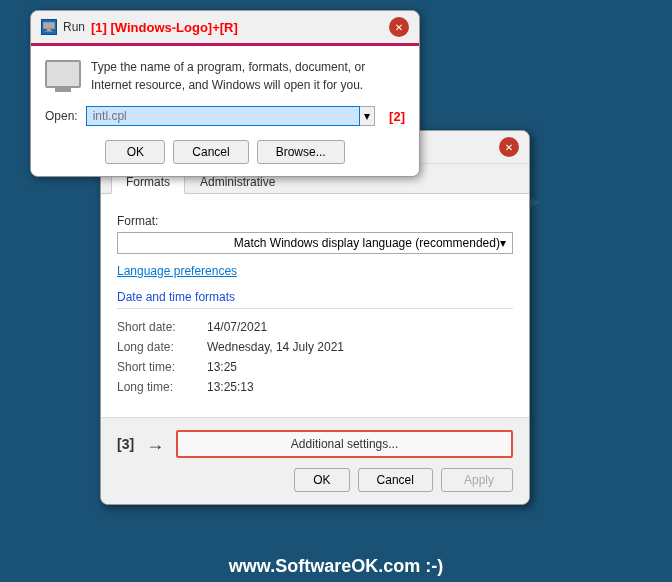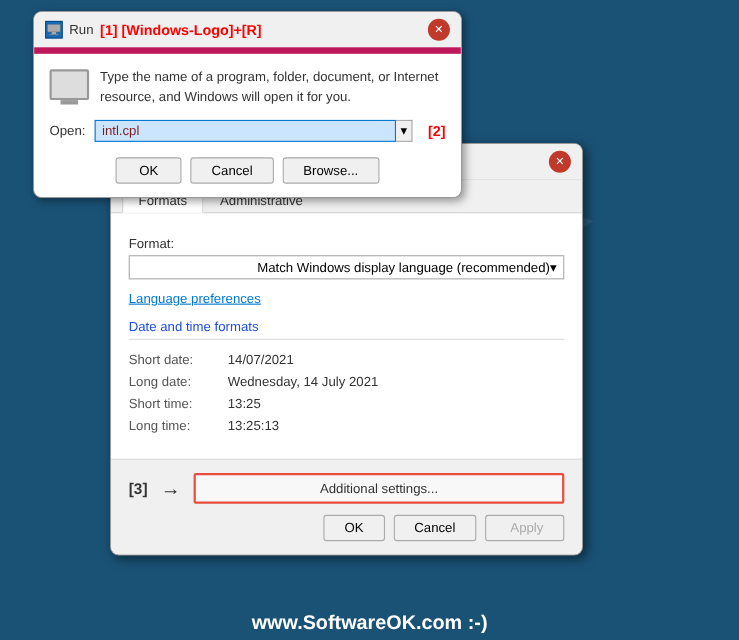--- a/index.html
+++ b/index.html
@@ -64,21 +64,21 @@
       z-index: 20;
       border-radius: 8px;
       overflow: hidden;
     }
     .run-title-bar {
       background: #f0f0f0;
       padding: 6px 10px;
       display: flex;
       align-items: center;
       justify-content: space-between;
-      border-bottom: 6px solid #be185d;
+      border-bottom: 3px solid #be185d;
     }
     .run-title-left {
       display: flex;
       align-items: center;
       gap: 6px;
     }
     .run-icon {
       width: 16px;
       height: 16px;
       background: #1a6bb5;
@@ -159,21 +159,21 @@
       display: flex;
       flex: 1;
       position: relative;
     }
     .run-input {
       flex: 1;
       border: 1px solid #0078d4;
       padding: 0 6px;
       font-size: 12px;
       background: #cce5ff;
-      color: #7f1d1d;
+      color: #737373;
       outline: none;
     }
     .run-input-badge {
       color: red;
       font-weight: bold;
       font-size: 13px;
       margin-left: 6px;
       align-self: center;
     }
     .run-dropdown-arrow {
@@ -395,21 +395,21 @@
         </svg>
       </div>
       <span class="run-title-text">Run</span>
       <span class="run-annotation">[1] [Windows-Logo]+[R]</span>
     </div>
     <button class="run-close-btn">✕</button>
   </div>
   <div class="run-body">
     <div class="run-desc-row">
       <div class="run-computer-icon"></div>
-      <span class="run-desc-text">Type the name of a program, folder, document, or Internet resource, and Windows will open it for you.</span>
+      <span class="run-desc-text">Type the name of a program, formats, document, or Internet resource, and Windows will open it for you.</span>
     </div>
     <div class="run-open-row">
       <label class="run-open-label">Open:</label>
       <div class="run-input-wrapper">
         <input class="run-input" type="text" value="intl.cpl" style="">
         <div class="run-dropdown-arrow">▾</div>
       </div>
       <span class="run-input-badge">[2]</span>
     </div>
     <div class="run-buttons">

